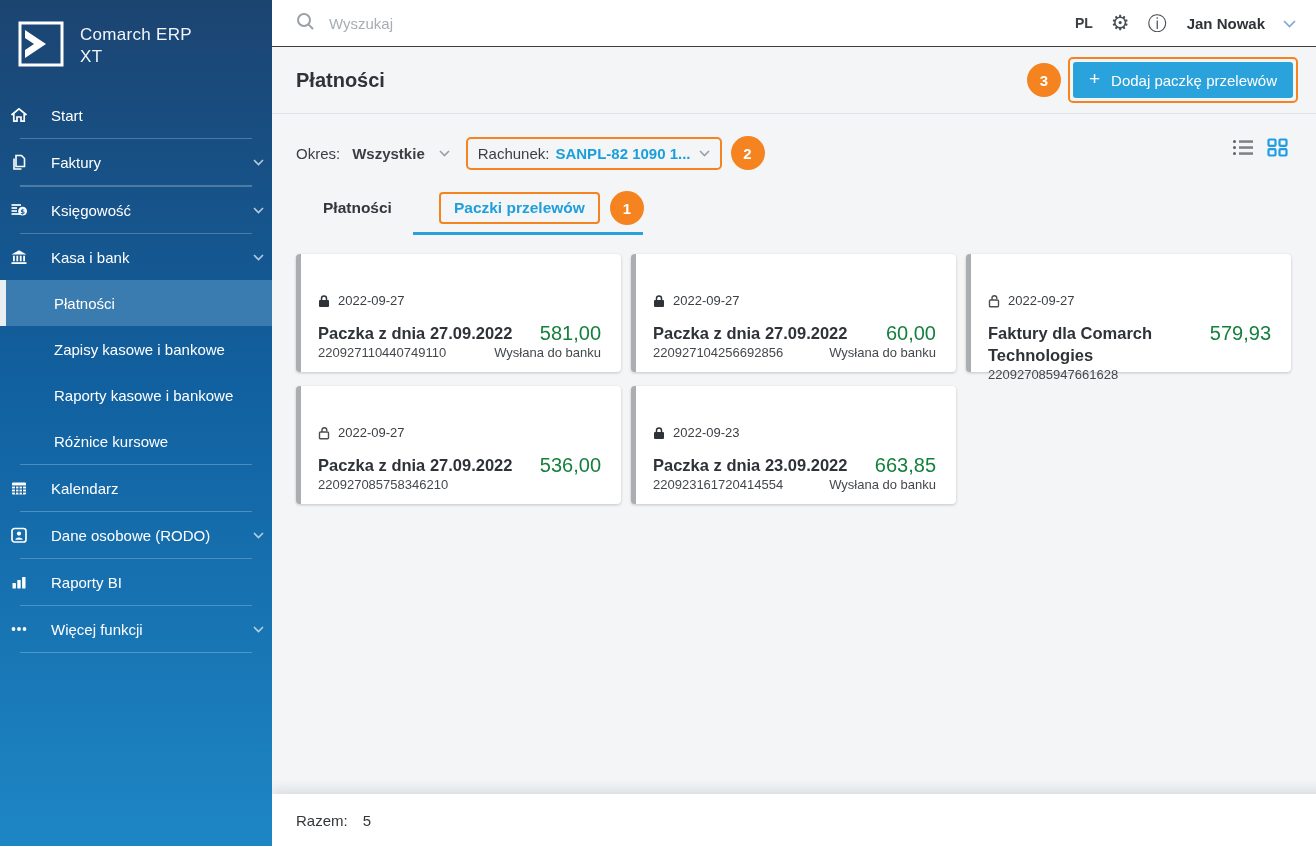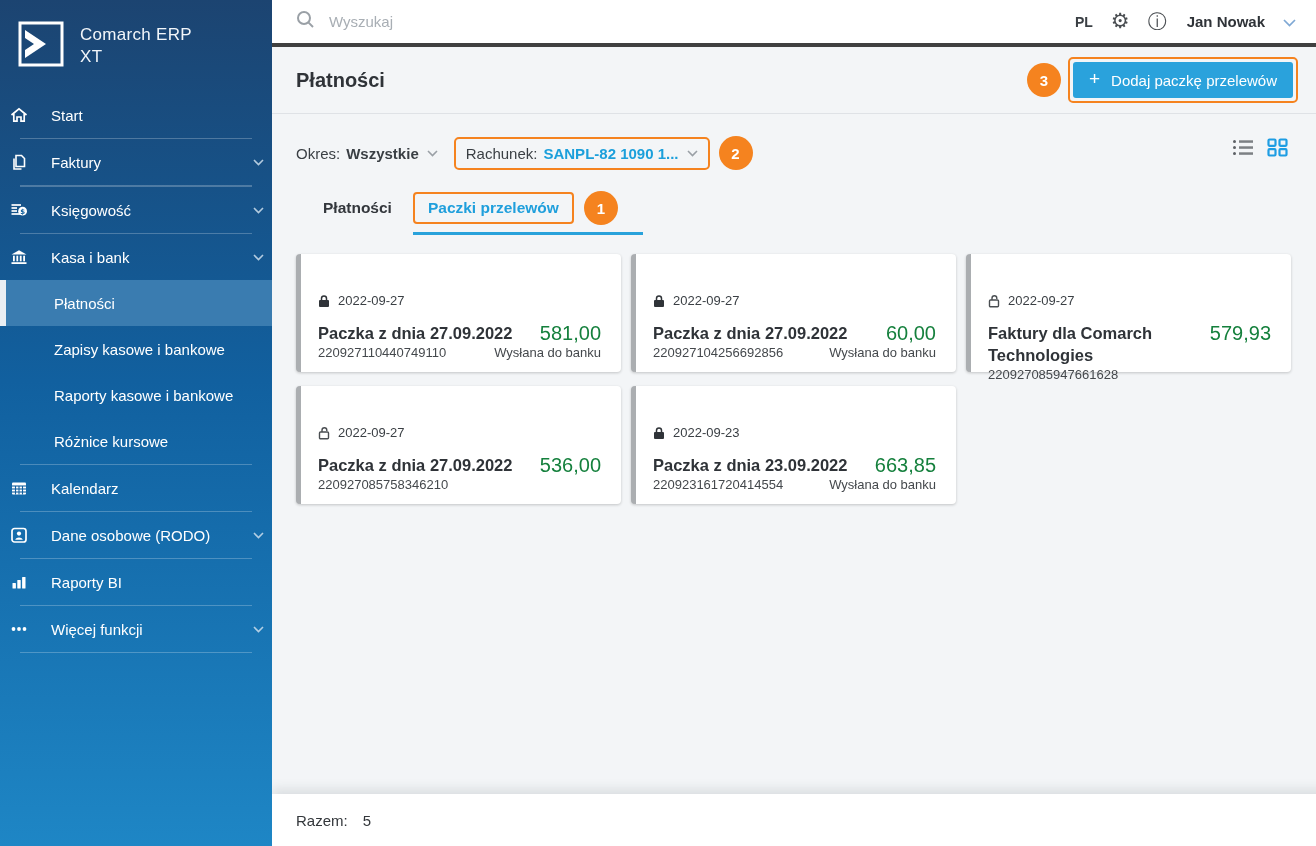--- a/index.html
+++ b/index.html
@@ -14,21 +14,21 @@
   .nav-item{height:46px;display:flex;align-items:center;padding:0 8px;gap:22px;font-size:15px;cursor:pointer;}
   .nav-icon{width:21px;display:flex;justify-content:center;align-items:center;}
   .nav-chev{margin-left:auto;opacity:.85;display:flex;}
   .nav-sep{height:1px;background:rgba(255,255,255,.24);margin:0 20px;}
   .nav-sub{height:46px;display:flex;align-items:center;padding-left:54px;font-size:15px;cursor:pointer;position:relative;}
   .nav-sub.active{background:#3a7cb0;}
   .nav-sub.active::before{content:"";position:absolute;left:0;top:0;bottom:0;width:6px;background:#e9eef3;}
 
   
   .topbar{position:absolute;left:272px;top:0;width:1044px;height:47px;background:#fff;
-    border-bottom:4px solid #404040;display:flex;align-items:center;padding:0 20px 0 24px;gap:12px;}
+    border-bottom:1px solid #404040;display:flex;align-items:center;padding:0 20px 0 24px;gap:12px;}
   .search-wrap{display:flex;align-items:center;gap:12px;flex:1;}
   .search-input{border:none;outline:none;font-size:15px;color:#3a3f44;width:420px;background:transparent;
     font-family:"Liberation Sans","DejaVu Sans",sans-serif;}
   .search-input::placeholder{color:#a8aeb4;}
   .topbar-right{display:flex;align-items:center;gap:18px;}
   .lang{font-size:14px;font-weight:700;color:#3a3f44;}
   .glyph-icon{font-family:"DejaVu Sans",sans-serif;color:#4a4e52;line-height:1;cursor:pointer;}
   .user-name{font-size:15px;font-weight:700;color:#2f3338;margin-left:2px;cursor:pointer;}
 
   
@@ -40,33 +40,33 @@
   .annot-box{border:2px solid #f5831f;border-radius:5px;padding:3px;display:inline-flex;margin-left:7px;}
   .add-btn{background:#2aa2dc;color:#fff;border:none;border-radius:3px;height:36px;padding:0 16px;
     font-size:15px;font-weight:400;display:flex;align-items:center;gap:11px;cursor:pointer;
     font-family:"Liberation Sans","DejaVu Sans",sans-serif;}
   .add-btn .plus{font-size:19px;font-weight:400;margin-top:-2px;}
 
   
   .content{position:absolute;left:272px;top:114px;width:1044px;height:680px;background:#f3f5f7;
     padding:0 24px;overflow:hidden;}
   .filters-row{margin-top:22px;display:flex;align-items:center;font-size:15px;color:#3a3f44;}
-  .filter-okres{display:flex;align-items:center;gap:6px;cursor:pointer;}
+  .filter-okres{display:flex;align-items:center;gap:12px;cursor:pointer;}
   .filter-okres .val{font-weight:700;}
   .rachunek-box{margin-left:16px;border:2px solid #f5831f;border-radius:5px;padding:6px 10px;
     display:flex;align-items:center;gap:6px;cursor:pointer;}
   .rachunek-box .val{color:#1b9fdb;font-weight:700;}
   .chev-gray{display:flex;margin-left:2px;}
   .filters-row .num-circle{margin-left:9px;}
   .view-toggles{position:absolute;top:24px;right:28px;display:flex;align-items:center;gap:13px;}
   .view-toggles span{display:flex;cursor:pointer;}
 
   .tabs-row{margin-top:21px;display:flex;align-items:center;}
   .tab{font-size:15.5px;font-weight:700;color:#33373c;margin-left:27px;cursor:pointer;}
-  .tab-annot{margin-left:21px;border:2px solid #f5831f;border-radius:4px;padding:5px 13px;
+  .tab-annot{margin-left:47px;border:2px solid #f5831f;border-radius:4px;padding:5px 13px;
     color:#1f9fdc;font-size:15.5px;font-weight:700;cursor:pointer;}
   .tabs-row .num-circle{margin-left:10px;}
   .tab-underline{height:3px;background:#29a2db;width:230px;margin-left:117px;margin-top:7px;}
 
   .cards-grid{margin-top:19px;display:flex;flex-wrap:wrap;gap:14px 10px;}
   .card{width:325px;height:118px;background:#fff;border-radius:4px;border-left:5px solid #abaeb1;
     box-shadow:0 1px 3px rgba(0,0,0,.2);padding:15px 20px 12px 17px;display:flex;flex-direction:column;
     position:relative;cursor:pointer;}
   .card-top{display:flex;align-items:center;gap:8px;font-size:13px;color:#3a3f44;margin-top:24px;}
   .lock-closed,.lock-open{display:none;}

